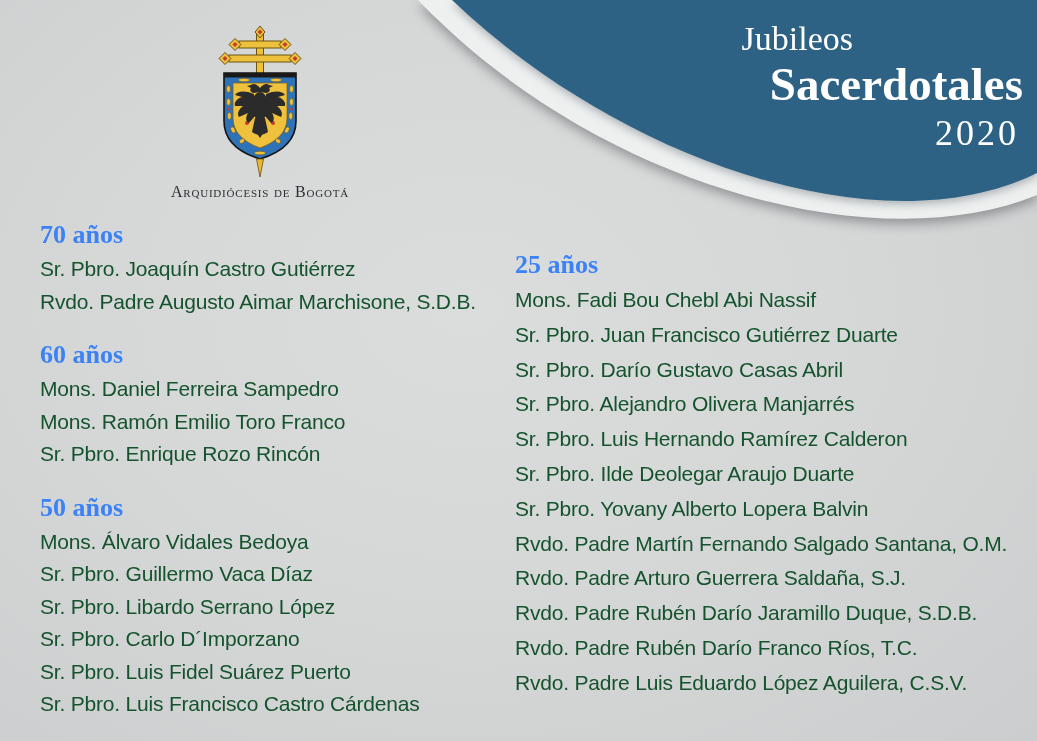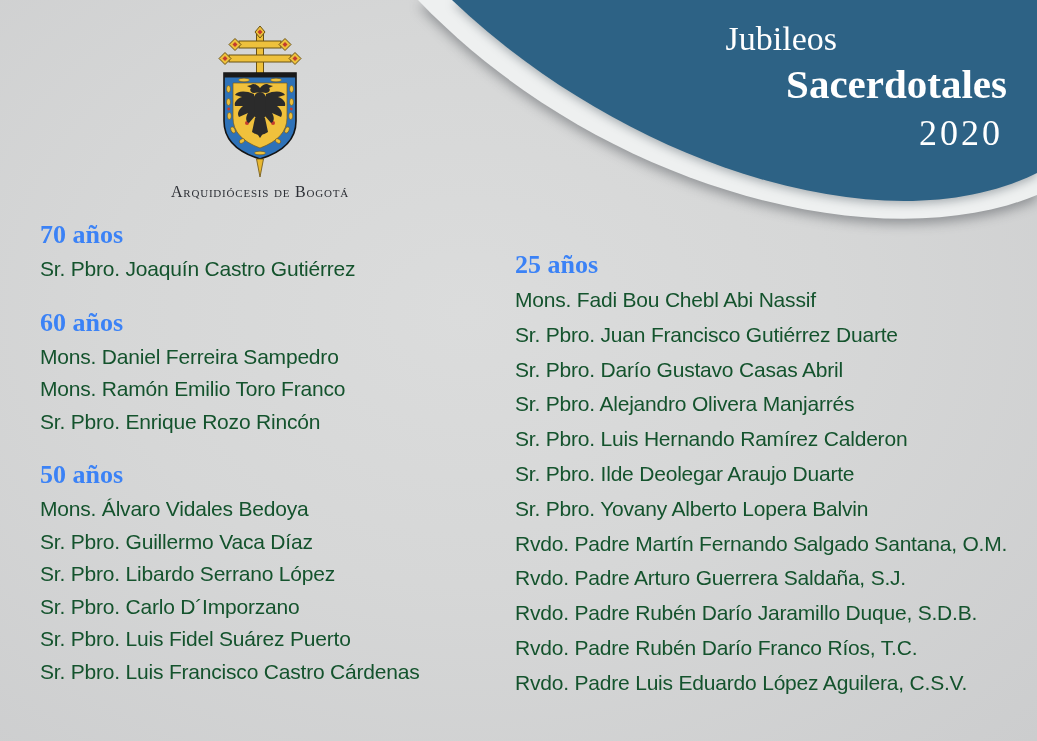--- a/index.html
+++ b/index.html
@@ -9,25 +9,25 @@
     background:
       radial-gradient(ellipse at 45% 42%, #dbdcdc 0%, #d6d7d7 45%, #cccdce 100%);
   }
   
   .decor { position:absolute; inset:0; width:1037px; height:741px; pointer-events:none; }
   .white-curve { fill:#eef0f0; filter:drop-shadow(0px 5px 6px rgba(60,65,72,.45)); }
   .blue-curve  { fill:#2d6285; filter:drop-shadow(0px 3px 5px rgba(35,48,60,.35)); }
 
   
   .banner-text {
-    position:absolute; top:22px; right:30px; text-align:right;
+    position:absolute; top:22px; right:14px; text-align:right;
     color:#ffffff; font-family:"Liberation Serif","DejaVu Serif",serif; z-index:3;
   }
   .banner-line1 { font-size:34px; line-height:33px; margin-right:170px; font-weight:400; }
-  .banner-line2 { font-size:41px; line-height:58px; font-weight:700; letter-spacing:0px; }
+  .banner-line2 { font-size:47px; line-height:58px; font-weight:700; letter-spacing:0px; }
   .banner-line3 { font-size:36px; line-height:40px; margin-right:4px; letter-spacing:3px;text-align:right; }
 
   
   .logo-wrap { position:absolute; left:165px; top:26px; width:190px; text-align:center; z-index:2; }
   .logo-wrap svg { display:block; margin:0 auto; }
   .logo-caption {
     margin-top:5px; font-family:"Liberation Serif","DejaVu Serif",serif;
     font-variant:small-caps; font-size:16px; letter-spacing:0.8px; color:#2c2f35;
   }
 
@@ -119,20 +119,21 @@
     <polygon points="71.5,133 78.5,133 75,151" fill="#e8b832" stroke="#6b5213" stroke-width="0.8"></polygon>
   </svg>
   <div class="logo-caption">Arquidiócesis de Bogotá</div>
 </div>
 
 <div class="col col-left">
   <section>
     <h2 class="section-title">70 años</h2>
     <ul class="names">
         <li>Sr. Pbro. Joaquín Castro Gutiérrez</li>
+        <li>Rvdo. Padre Augusto Aimar Marchisone, S.D.B.</li>
       </ul>
   </section>
   <section>
     <h2 class="section-title">60 años</h2>
     <ul class="names">
         <li>Mons. Daniel Ferreira Sampedro</li>
         <li>Mons. Ramón Emilio Toro Franco</li>
         <li>Sr. Pbro. Enrique Rozo Rincón</li>
       </ul>
   </section>

